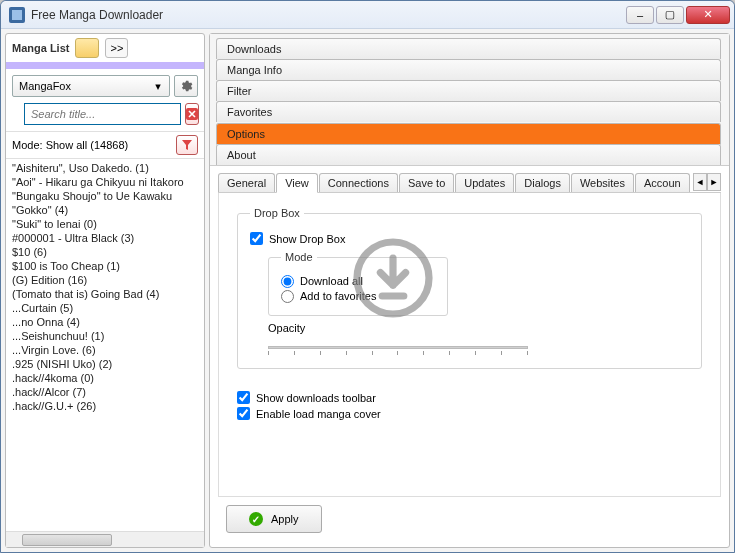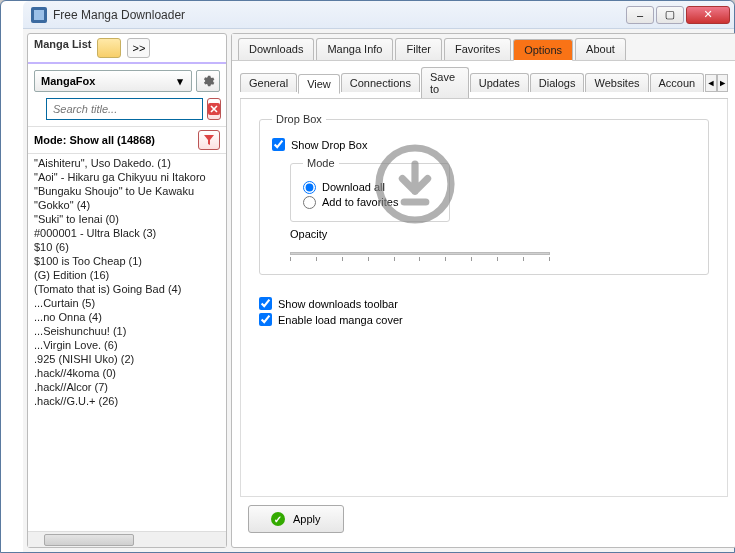--- a/index.html
+++ b/index.html
@@ -1,47 +1,47 @@
 <!DOCTYPE html>
 <html><head>
 <meta charset="utf-8">
 <style>
 * { box-sizing: border-box; margin: 0; padding: 0; font-family: "Segoe UI", Tahoma, sans-serif; font-size: 11px; }
 body { background: #d8d8d8; width: 735px; height: 553px; overflow: hidden; }
-.window { width: 735px; height: 553px; border: 1px solid #5a7aa0; background: #fff; border-radius: 6px 6px 0 0; box-shadow: 0 0 4px rgba(0,0,0,.3); padding-left: 22px; }
+.window { width: 735px; height: 553px; border: 1px solid #5a7aa0; background: #fff; border-radius: 6px 6px 0 0; box-shadow: 0 0 4px rgba(0,0,0,.3); }
 .titlebar { height: 28px; background: linear-gradient(#f0f4fa, #e4ecf7); border-bottom: 1px solid #c8d4e4; display: flex; align-items: center; padding: 0 4px 0 8px; border-radius: 6px 6px 0 0; }
 .titlebar .app-icon { width: 16px; height: 16px; background: #3b6aa0; margin-right: 6px; border-radius: 2px; position: relative; }
 .titlebar .app-icon::after { content: ""; position: absolute; inset: 3px; background: #9bc0e8; }
 .titlebar .title { flex: 1; color: #333; font-size: 12px; }
 .winbtns { display: flex; gap: 2px; }
 .winbtn { width: 28px; height: 18px; border: 1px solid #aab; border-radius: 3px; display: flex; align-items: center; justify-content: center; background: linear-gradient(#f8f8f8,#e6e6e6); cursor: pointer; }
 .winbtn.close { background: linear-gradient(#e78,#c33); border-color: #a33; color: #fff; width: 44px; }
 .content { display: flex; height: calc(100% - 28px); padding: 4px; gap: 4px; background: #f4f4f4; }
 .panel { border: 1px solid #bbb; background: #fff; border-radius: 3px; display: flex; flex-direction: column; }
 .left { width: 200px; }
 .right { flex: 1; }
-.panel-head { display: flex; align-items: flex-start; gap: 6px; padding: 4px 6px; border-bottom: 2px solid #c4b5fd; }
+.panel-head { display: flex; align-items: center; gap: 6px; padding: 4px 6px; border-bottom: 7px solid #c4b5fd; }
 .panel-title { font-weight: 600; color: #333; }
 .folder-btn { width: 24px; height: 20px; border: 1px solid #c8b060; background: linear-gradient(#ffe9a8,#f7cf6a); border-radius: 3px; cursor: pointer; }
 .expand-btn { border: 1px solid #bbb; background: #f8f8f8; border-radius: 3px; height: 20px; padding: 0 4px; cursor: pointer; display: flex; align-items: center; }
 .source-row { display: flex; gap: 4px; padding: 6px; }
-.combo { flex: 1; height: 22px; border: 1px solid #9aa; border-radius: 2px; background: linear-gradient(#fff,#ececec); display: flex; align-items: center; justify-content: space-between; padding: 0 4px 0 6px; cursor: pointer; font-weight: bold; }
+.combo { flex: 1; height: 22px; border: 1px solid #9aa; border-radius: 2px; background: linear-gradient(#fff,#ececec); display: flex; align-items: center; justify-content: space-between; padding: 0 4px 0 6px; cursor: pointer; }
 .combo-arrow { width: 14px; text-align: center; }
 .icon-btn { width: 24px; height: 22px; border: 1px solid #9aa; border-radius: 2px; background: linear-gradient(#fff,#ececec); display: flex; align-items: center; justify-content: center; cursor: pointer; }
 .search-row { display: flex; gap: 4px; padding: 0 6px 6px; }
 .search-input { flex: 1; height: 22px; border: 1px solid #0369a1; border-radius: 0; padding: 0 6px; font-style: italic; color: #888; margin-left: 12px; }
 .clear-btn { width: 24px; height: 22px; border: 1px solid #b55; border-radius: 3px; background: linear-gradient(#fff,#fce0e0); display: flex; align-items: center; justify-content: center; cursor: pointer; }
 .mode-row { display: flex; align-items: center; justify-content: space-between; padding: 3px 6px; border-top: 1px solid #e0e0e0; border-bottom: 1px solid #e0e0e0; }
-.mode-row .mode { font-weight: 700; }
+.mode-row .mode { font-weight: 400; }
 .filter-btn { width: 22px; height: 20px; border: 1px solid #b55; border-radius: 3px; background: linear-gradient(#fff,#fce0e0); cursor: pointer; display:flex; align-items:center; justify-content:center;}
 .list { flex: 1; overflow-y: scroll; padding: 2px 0 2px 4px; }
 .list div { padding: 1px 2px; white-space: nowrap; overflow: hidden; text-overflow: ellipsis; color: #222; cursor: pointer; }
 .hscrollbar { height: 16px; border-top: 1px solid #ddd; background: #f0f0f0; position: relative; }
 .hscrollbar .thumb { position: absolute; left: 16px; top: 2px; height: 12px; width: 90px; background: linear-gradient(#e4e4e4,#cfcfcf); border: 1px solid #aaa; border-radius: 2px; }
-.tabbar { display: flex; padding: 4px 6px 0; gap: 0; border-bottom: 1px solid #ccc; background:#f5f5f5; }
+.tabbar { display: flex; padding: 4px 6px 0; gap: 0; border-bottom: 1px solid #ccc; background:#f5f5f5;flex-direction:column; }
 .tab { border: 1px solid #bbb; border-bottom: none; background: linear-gradient(#fafafa,#ececec); padding: 4px 10px; border-radius: 3px 3px 0 0; margin-right: 2px; cursor: pointer; color: #222; position: relative; }
 .tab.active { background: #f97316; border-bottom: 1px solid #fff; top: 1px; font-weight: 400; }
 .right-body { flex: 1; padding: 6px 8px; display: flex; flex-direction: column; }
 .subtabs { display: flex; border-bottom: 1px solid #ccc; align-items:center; }
 .subtab { border: 1px solid #bbb; border-bottom: none; background: linear-gradient(#fafafa,#ececec); padding: 3px 8px; border-radius: 3px 3px 0 0; margin-right: 1px; cursor: pointer; color: #222; position:relative;}
 .subtab.active { background: #fff; border-bottom:1px solid #fff; top:1px; }
 .navbtn { width: 14px; height: 18px; border: 1px solid #bbb; background: #f3f3f3; display: flex; align-items: center; justify-content: center; cursor: pointer; font-size: 9px; }
 .option-body { flex: 1; border: 1px solid #ddd; border-top: none; background: #fff; padding: 14px 18px; position: relative; }
 fieldset { border: 1px solid #d4d4d4; border-radius: 3px; padding: 10px 12px; margin-bottom: 22px; }
 legend { padding: 0 4px; color: #333; }
@@ -165,21 +165,21 @@
             <div class="navbtn">►</div>
           </div>
         <div class="option-body">
 
           <fieldset style="position:relative;">
             <legend>Drop Box</legend>
             <label class="chk">
               <input type="checkbox" checked="" style="">
               <span>Show Drop Box</span>
             </label>
-            <fieldset style="width:160px; margin:6px 0 6px 18px;">
+            <fieldset style="width:180px; margin:6px 0 6px 18px;">
               <legend>Mode</legend>
               <label class="radio-row">
                 <input type="radio" name="m" checked="" style="">
                 <span>Download all</span>
               </label>
               <label class="radio-row">
                 <input type="radio" name="m" style="">
                 <span>Add to favorites</span>
               </label>
             </fieldset>

